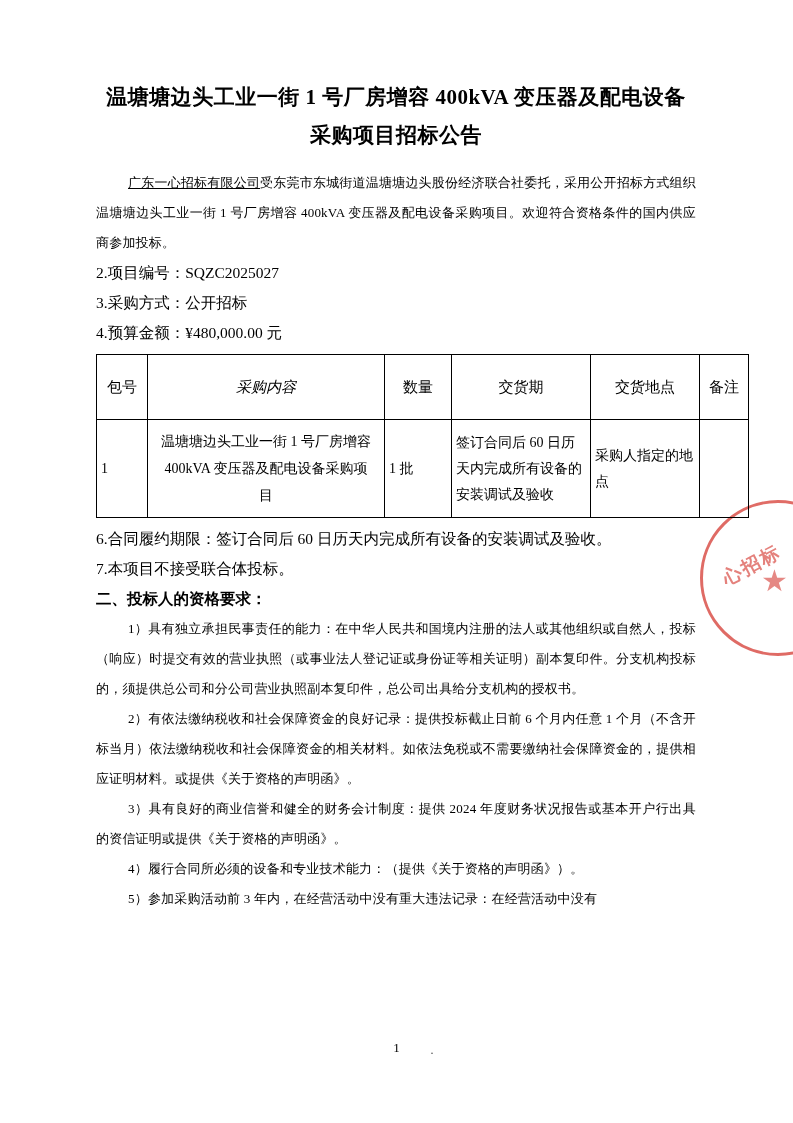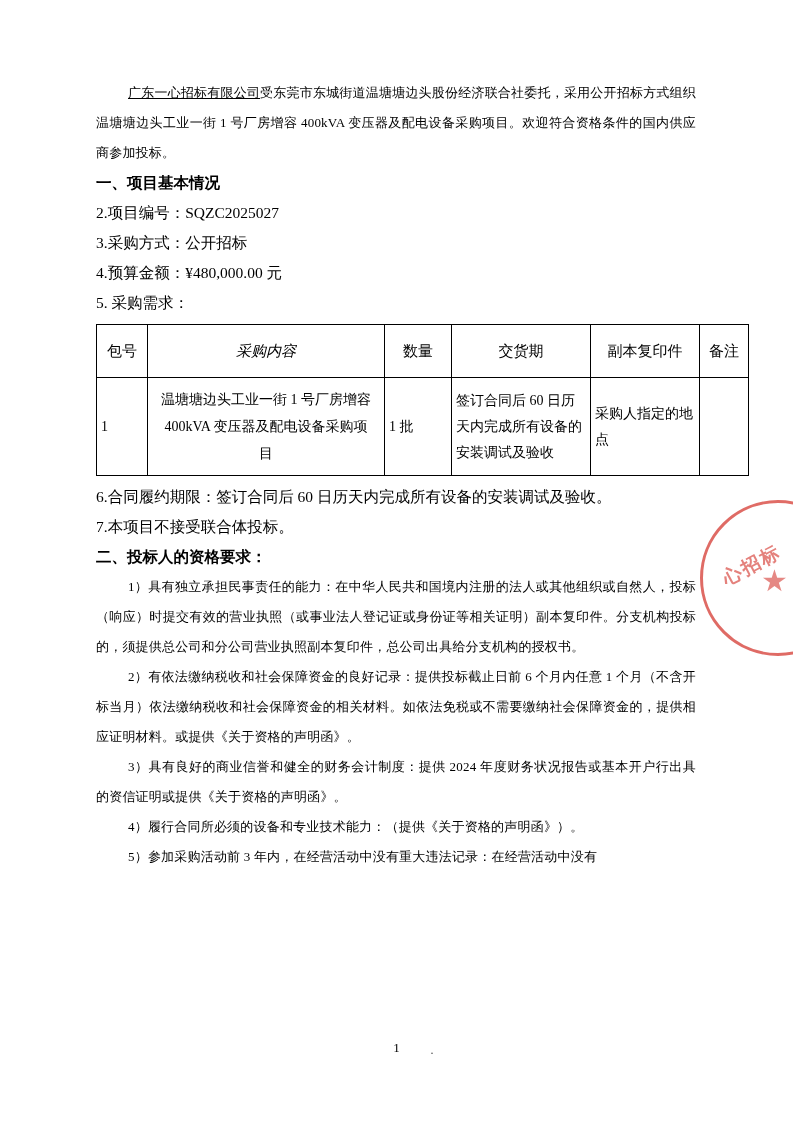--- a/index.html
+++ b/index.html
@@ -65,21 +65,21 @@
   table.proc {
     border-collapse: collapse;
     width: 600px;
     margin: 6px 0 6px 0;
     font-size: 14px;
     table-layout: fixed;
   }
   table.proc th, table.proc td {
     border: 1px solid #000000;
     vertical-align: middle;
-    padding: 2px 4px;
+    padding: 8px 4px;
     line-height: 26px;
   }
   table.proc th {
     font-weight: normal;
     font-size: 15px;
     height: 48px;
   }
   table.proc td.content-cell {
     text-align: center;
     padding: 8px 10px;
@@ -151,38 +151,37 @@
 
 <div class="page">
 
   <div class="stamp">
     <div class="stamp-text">心招标</div>
     <div class="stamp-star">★</div>
   </div>
 
   <div class="content">
 
+    <h1 class="doc-title">温塘塘边头工业一街 1 号厂房增容 400kVA 变压器及配电设备采购项目招标公告</h1>
 
     <p class="para indent2"><span class="underline-seg">广东一心招标有限公司</span><span>受东莞市东城街道温塘塘边头股份经济联合社委托，采用公开招标方式组织温塘塘边头工业一街 1 号厂房增容 400kVA 变压器及配电设备采购项目。欢迎符合资格条件的国内供应商参加投标。</span></p>
 
-    <p class="section-head">一、项目基本情况</p>
 
     <p class="item-line">2.项目编号：SQZC2025027</p>
     <p class="item-line">3.采购方式：公开招标</p>
     <p class="item-line">4.预算金额：¥480,000.00 元</p>
-    <p class="item-line">5. 采购需求：</p>
 
     <table class="proc">
       <thead>
         <tr>
           <th class="col-bao"><span class="two-char">包号</span></th>
           <th class="col-content">采购内容</th>
           <th class="col-qty">数量</th>
           <th class="col-delivery">交货期</th>
-          <th class="col-place">副本复印件</th>
+          <th class="col-place">交货地点</th>
           <th class="col-remark"><span class="two-char">备注</span></th>
         </tr>
       </thead>
       <tbody>
         <tr>
           <td>1</td>
           <td class="content-cell">温塘塘边头工业一街 1 号厂房增容 400kVA 变压器及配电设备采购项目</td>
           <td>1 批</td>
           <td>签订合同后 60 日历天内完成所有设备的安装调试及验收</td>
           <td>采购人指定的地点</td>

